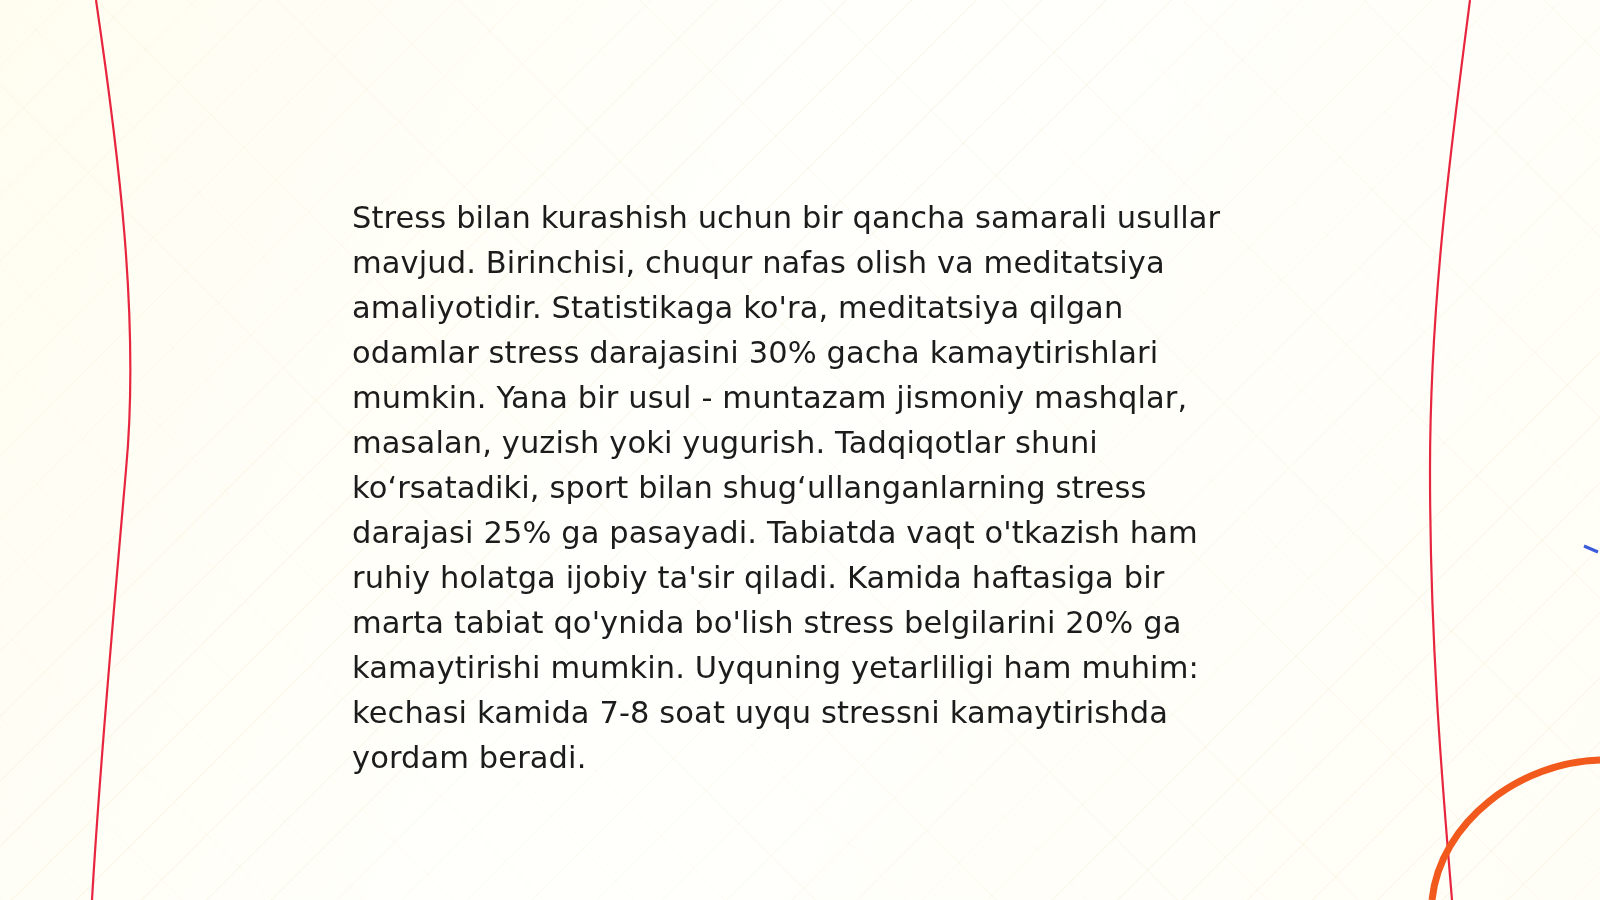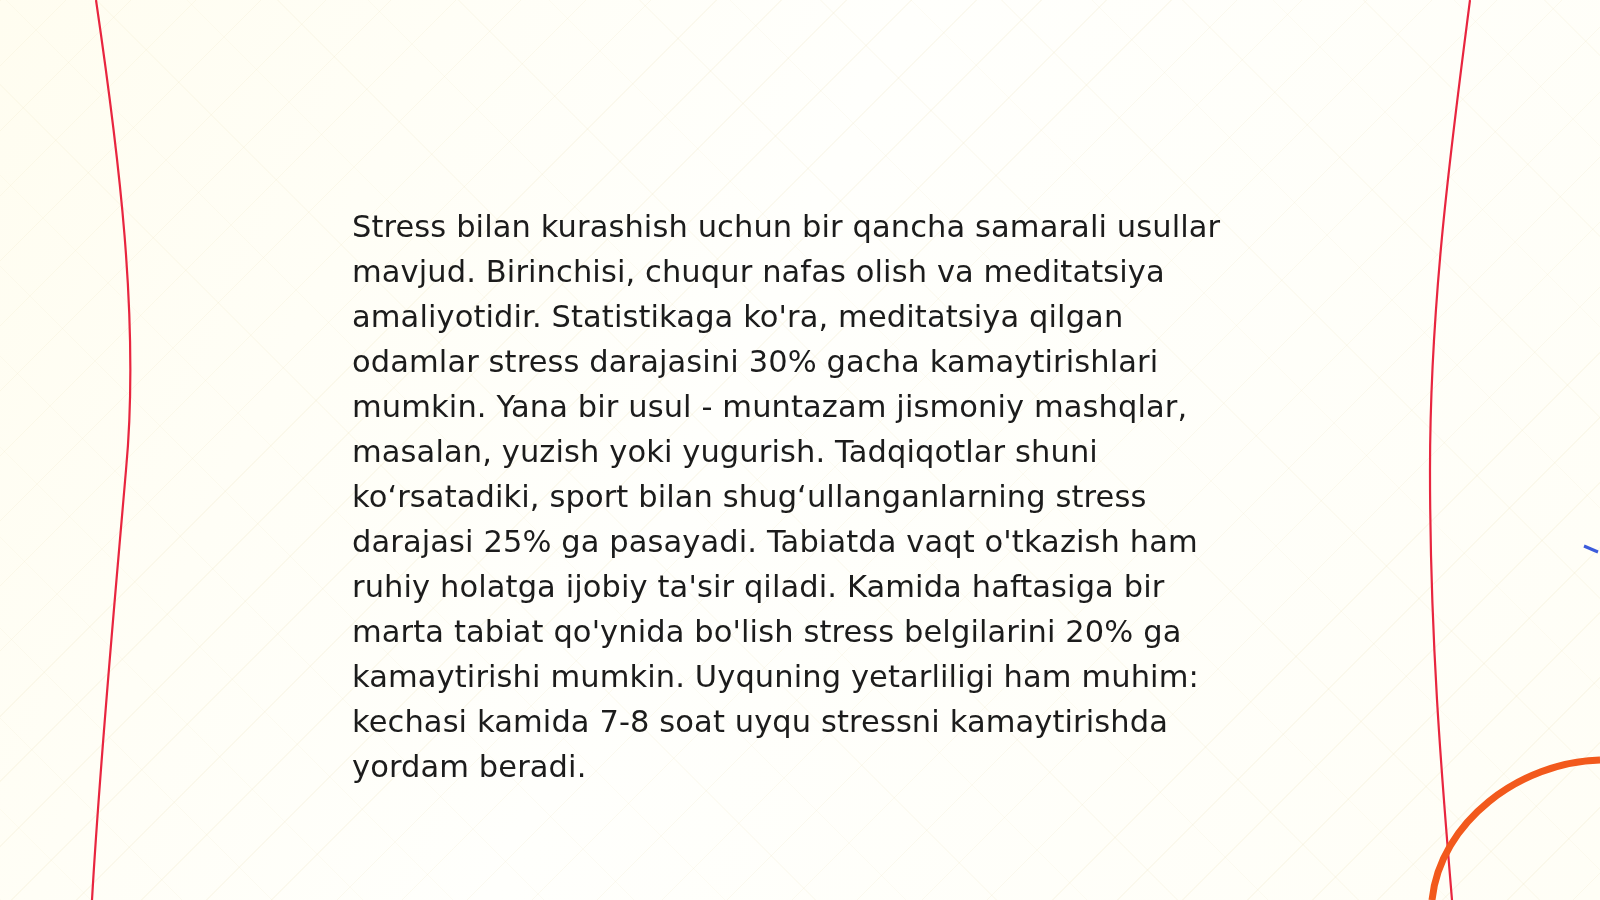--- a/index.html
+++ b/index.html
@@ -45,21 +45,21 @@
     position: absolute;
     inset: 0;
     width: 1600px;
     height: 900px;
     pointer-events: none;
   }
 
   .content {
     position: absolute;
     left: 352px;
-    top: 204px;
+    top: 195px;
     width: 880px;
   }
 
   .body-text {
     margin: 0;
     font-size: 30.5px;
     line-height: 45px;
     color: #1c1c1c;
     font-weight: 400;
     letter-spacing: 0.1px;

